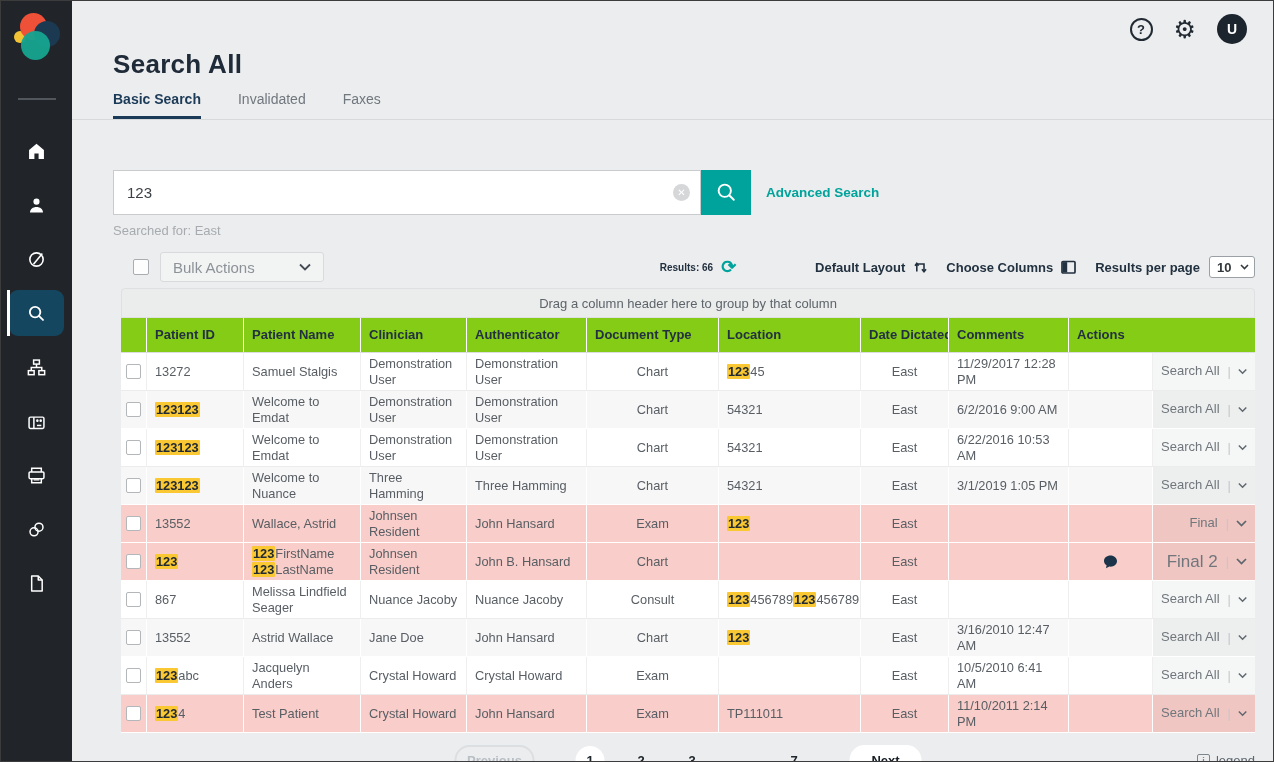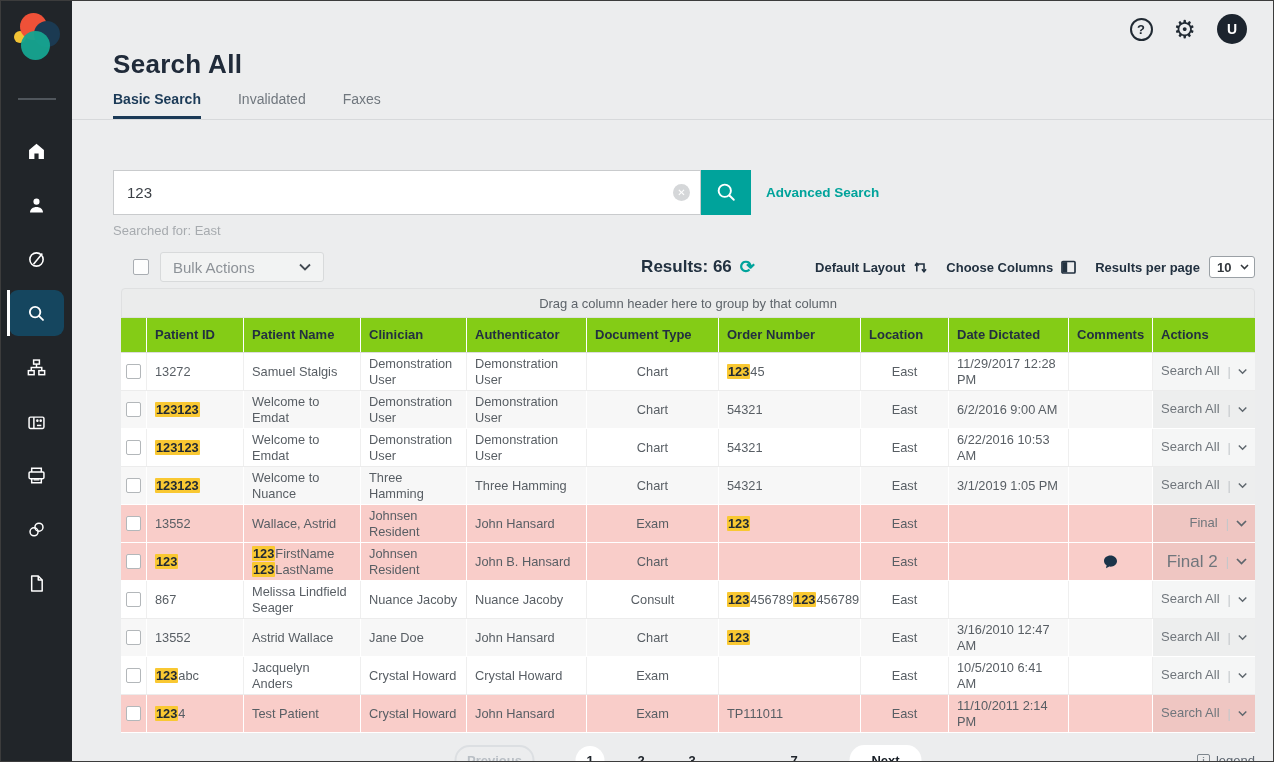--- a/index.html
+++ b/index.html
@@ -44,21 +44,21 @@
   .search-btn { width:50px; height:45px; background:#00A39B; border:none; display:flex; align-items:center; justify-content:center; cursor:pointer; }
   .advanced-link { align-self:center; margin-left:15px; color:#00A39B; font-weight:700; font-size:13.5px; cursor:pointer; }
   .searched-for { margin-top:8px; color:#A7ABAF; font-size:13px; }
 
   .controls-row { position:relative; margin-top:14px; height:30px; width:1142px; display:flex; align-items:center; }
   .cb { width:16px; height:16px; background:#FDFDFD; border:1px solid #A9ADB2; border-radius:2px; cursor:pointer; flex:none; }
   .bulk-cb { margin-left:20px; }
   .bulk-dd { margin-left:11px; width:164px; height:30px; background:#F2F3F3; border:1px solid #D8DADB; border-radius:3px; display:flex; align-items:center; justify-content:space-between; padding:0 12px; cursor:pointer; }
   .bulk-dd span { font-size:15px; color:#8D9298; }
   .results-wrap { position:absolute; left:50%; transform:translateX(-50%); margin-left:14px; display:flex; align-items:center; gap:8px; }
-  .results-text { font-size:17px; font-weight:700; color:#223140; }
+  .results-text { font-size:10px; font-weight:700; color:#223140; }
   .refresh-btn { color:#00A39B; font-size:18px; font-weight:700; cursor:pointer; line-height:16px; }
   .right-controls { margin-left:auto; display:flex; align-items:center; gap:8px; }
   .ctl-link { display:flex; align-items:center; gap:7px; cursor:pointer; margin-left:10px; }
   .ctl-link span { font-size:13px; font-weight:700; color:#223140; }
   .pp-select { margin-left:2px; width:46px; height:22px; background:#fff; border:1px solid #9AA0A5; border-radius:3px; display:flex; align-items:center; justify-content:space-between; padding:0 5px 0 7px; cursor:pointer; }
   .pp-select span { font-size:13px; color:#33383D; }
 
   
   .table { margin:6px 0 0 8px; width:1134px; }
   .group-hint { height:30px; background:#EBECEC; border:1px solid #DFE0E1; border-radius:4px 4px 0 0; display:flex; align-items:center; justify-content:center; font-size:13px; color:#5E646A; }
@@ -260,21 +260,20 @@
 
       <div class="table">
         <div class="group-hint">Drag a column header here to group by that column</div>
         <div class="grid-row thead" id="thead">
             <div class="th"></div>
             <div class="th">Patient ID</div>
             <div class="th">Patient Name</div>
             <div class="th">Clinician</div>
             <div class="th">Authenticator</div>
             <div class="th">Document Type</div>
-            <div class="th">Order Number</div>
             <div class="th">Location</div>
             <div class="th">Date Dictated</div>
             <div class="th">Comments</div>
             <div class="th">Actions</div>
           </div>
         <div id="tbody">
             <div class="grid-row trow white">
               <div class="td col-cb">
                 <span class="row-cb"></span>
               </div>

